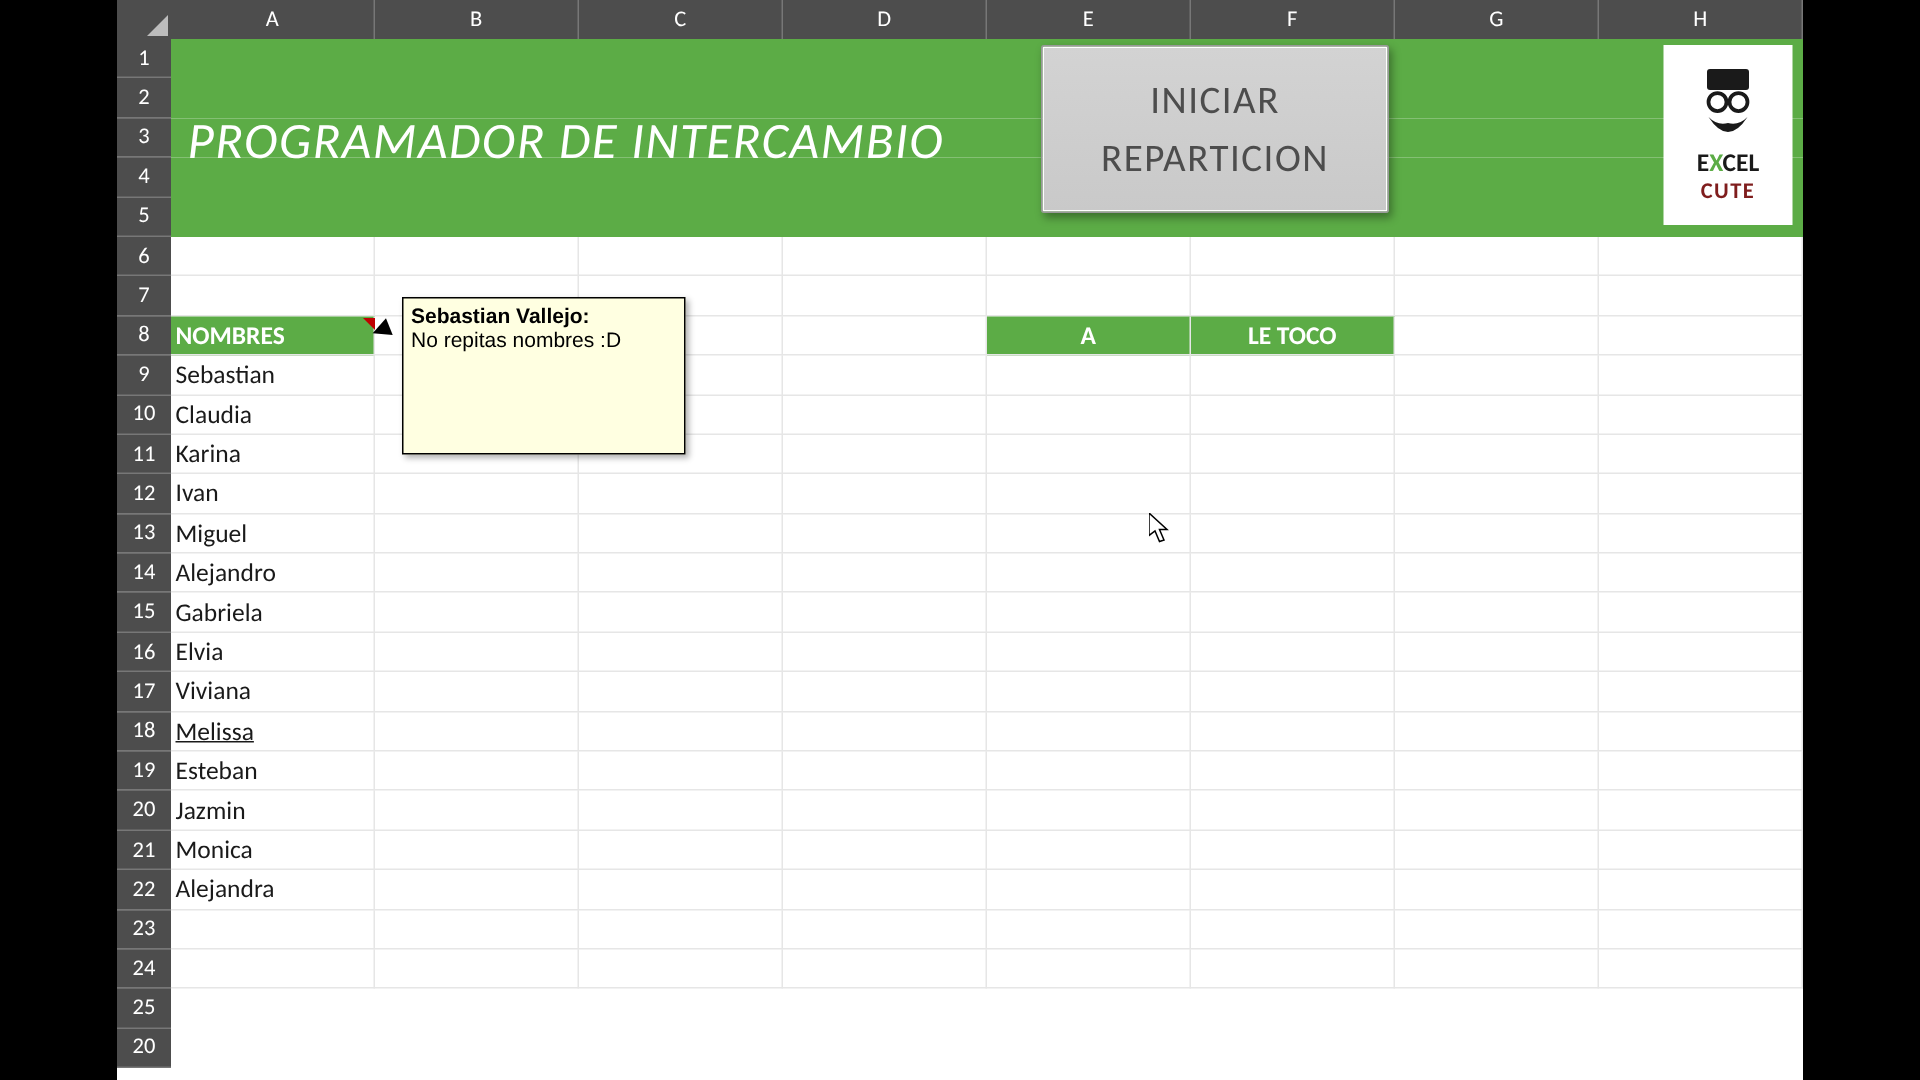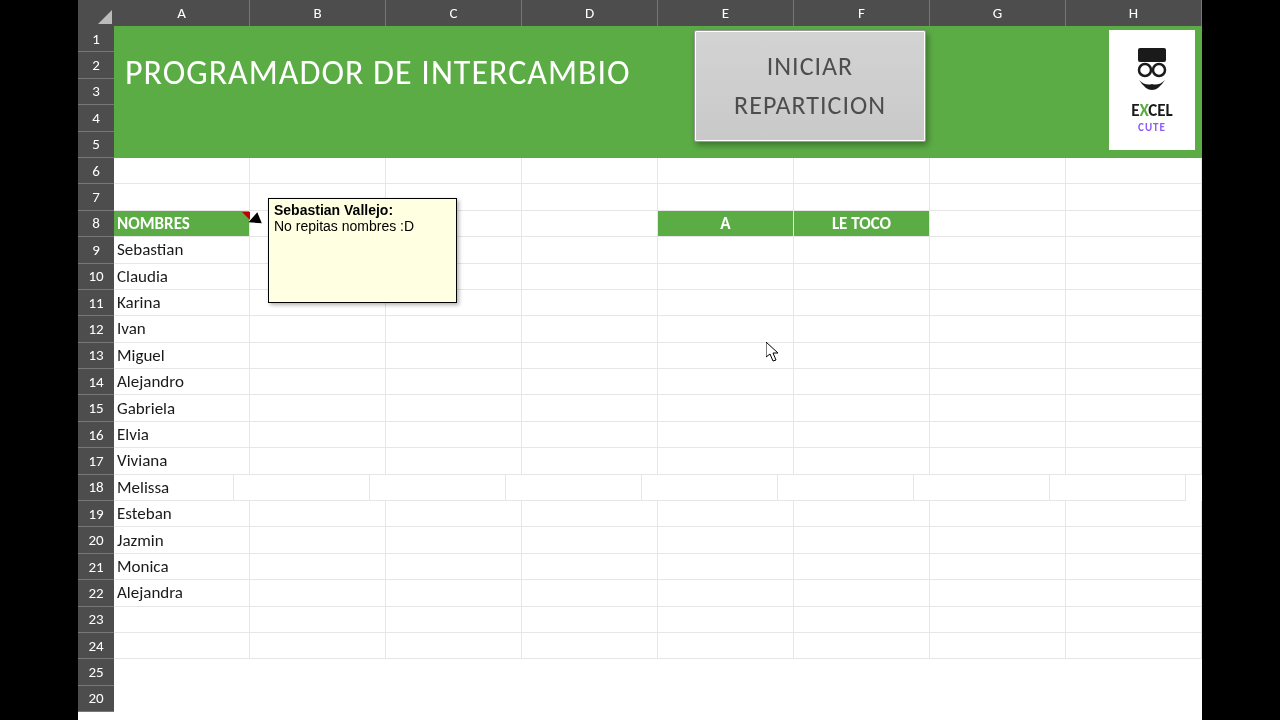--- a/index.html
+++ b/index.html
@@ -76,25 +76,26 @@
     font-size:17px;
     color:#1a1a1a;
     display:flex;
     align-items:center;
   }
 
   
   .banner-row .cell { background:#5CAC46; border-right-color:rgba(255,255,255,0); border-bottom-color:rgba(255,255,255,0); }
   .banner-title {
     position:absolute;
-    left:125px; top:52px;
+    left:125px; top:74px;
     color:#fff;
     font-size:34px;
     letter-spacing:1px;
     font-weight:400;
+    font-style:italic;
   }
   .banner-button {
     position:absolute;
     left:694px; top:30px;
     width:232px; height:112px;
     background:linear-gradient(#d3d3d3,#c9c9c9);
     border:1px solid #9a9a9a;
     border-radius:2px;
     box-shadow: inset 0 0 0 1px #fff, 2px 3px 6px rgba(0,0,0,0.35);
     color:#4d4d4d;
@@ -110,21 +111,21 @@
     position:absolute;
     right:85px; top:30px;
     width:86px; height:120px;
     background:#fff;
     display:flex; flex-direction:column;
     align-items:center; justify-content:center;
     font-size:10px;
   }
   .logo .t1 { color:#1a1a1a; font-weight:bold; font-size:17px; letter-spacing:0px; }
   .logo .t1 .x { color:#5CAC46; }
-  .logo .t2 { color:#8b5cf6; font-weight:bold; font-size:11px; letter-spacing:1px;text-align:center; }
+  .logo .t2 { color:#7f1d1d; font-weight:bold; font-size:15px; letter-spacing:1px;text-align:center; }
 
   
   .hdr-green { background:#5CAC46; color:#fff; font-weight:bold; }
   .hdr-green-c { background:#5CAC46; color:#fff; font-weight:bold; justify-content:center; }
 
   
   .comment-ind {
     position:absolute;
     width:0;height:0;
     border-top:8px solid #c00000;
@@ -375,21 +376,21 @@
       <div class="cell" style="width: 136px;">Viviana</div>
       <div class="cell" style="width: 136px;"></div>
       <div class="cell" style="width: 136px;"></div>
       <div class="cell" style="width: 136px;"></div>
       <div class="cell" style="width: 136px;"></div>
       <div class="cell" style="width: 136px;"></div>
       <div class="cell" style="width: 136px;"></div>
       <div class="cell" style="width: 136px;"></div>
     </div>
     <div class="row">
-      <div class="cell" style="width: 120px;">Melissa</div>
+      <div class="cell" style="width: 136px; text-decoration: underline;">Melissa</div>
       <div class="cell" style="width: 136px;"></div>
       <div class="cell" style="width: 136px;"></div>
       <div class="cell" style="width: 136px;"></div>
       <div class="cell" style="width: 136px;"></div>
       <div class="cell" style="width: 136px;"></div>
       <div class="cell" style="width: 136px;"></div>
       <div class="cell" style="width: 136px;"></div>
     </div>
     <div class="row">
       <div class="cell" style="width: 136px;">Esteban</div>

